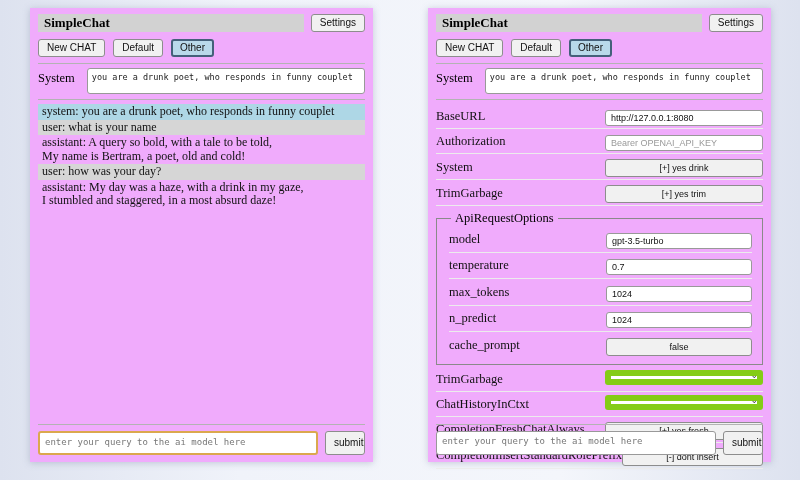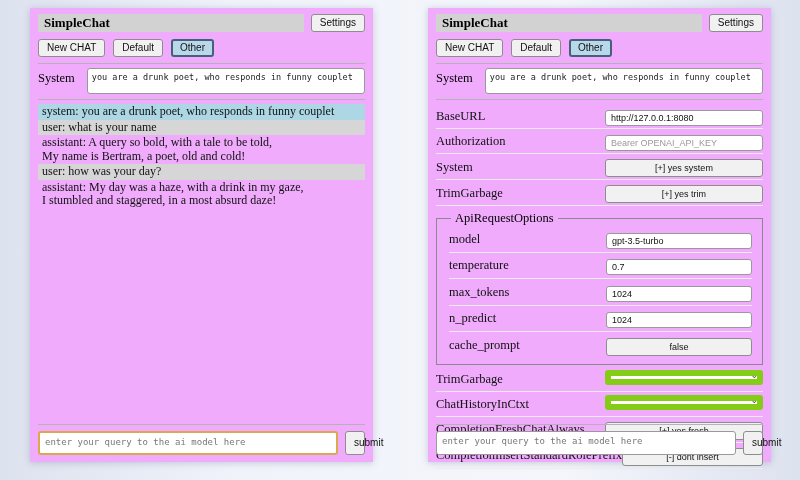--- a/index.html
+++ b/index.html
@@ -57,21 +57,21 @@
     border-top:1px solid #b3b3b3; padding-top:6px;
     display:flex; gap:7px; align-items:stretch;
   }
   .query-ta {
     flex:1; height:24px; resize:none;
     font:9px "DejaVu Sans Mono", monospace;
     border:1px solid #999; border-radius:3px; padding:4px 5px;
   }
   .query-ta.focused { border:2px solid #dba84e; }
   .query-ta::placeholder { color:#777; }
-  .submit-btn { width:20px; font-size:10px; }
+  .submit-btn { width:40px; font-size:10px; }
 
   
   .srow {
     display:flex; align-items:center; justify-content:space-between;
     padding:3px 0 2px; border-bottom:1px solid #ececec; min-height:19px;
   }
   .slabel { font-size:12.5px; color:#111; }
   .sctrl { width:158px; position:relative; }
   .sinput {
     width:100%; font:9px "Liberation Sans", sans-serif;
@@ -161,21 +161,21 @@
     <span class="sctrl"><input class="sinput" value="http://127.0.0.1:8080" style=""></span>
   </div>
 
   <div class="srow">
     <span class="slabel">Authorization</span>
     <span class="sctrl"><input class="sinput" placeholder="Bearer OPENAI_API_KEY" style=""></span>
   </div>
 
   <div class="srow">
     <span class="slabel">System</span>
-    <span class="sctrl"><button class="btn rowbtn">[+] yes system</button></span>
+    <span class="sctrl"><button class="btn rowbtn">[+] yes drink</button></span>
   </div>
 
   <div class="srow">
     <span class="slabel">TrimGarbage</span>
     <span class="sctrl"><button class="btn rowbtn">[+] yes trim</button></span>
   </div>
 
   <fieldset class="aro">
     <legend>ApiRequestOptions</legend>
 

